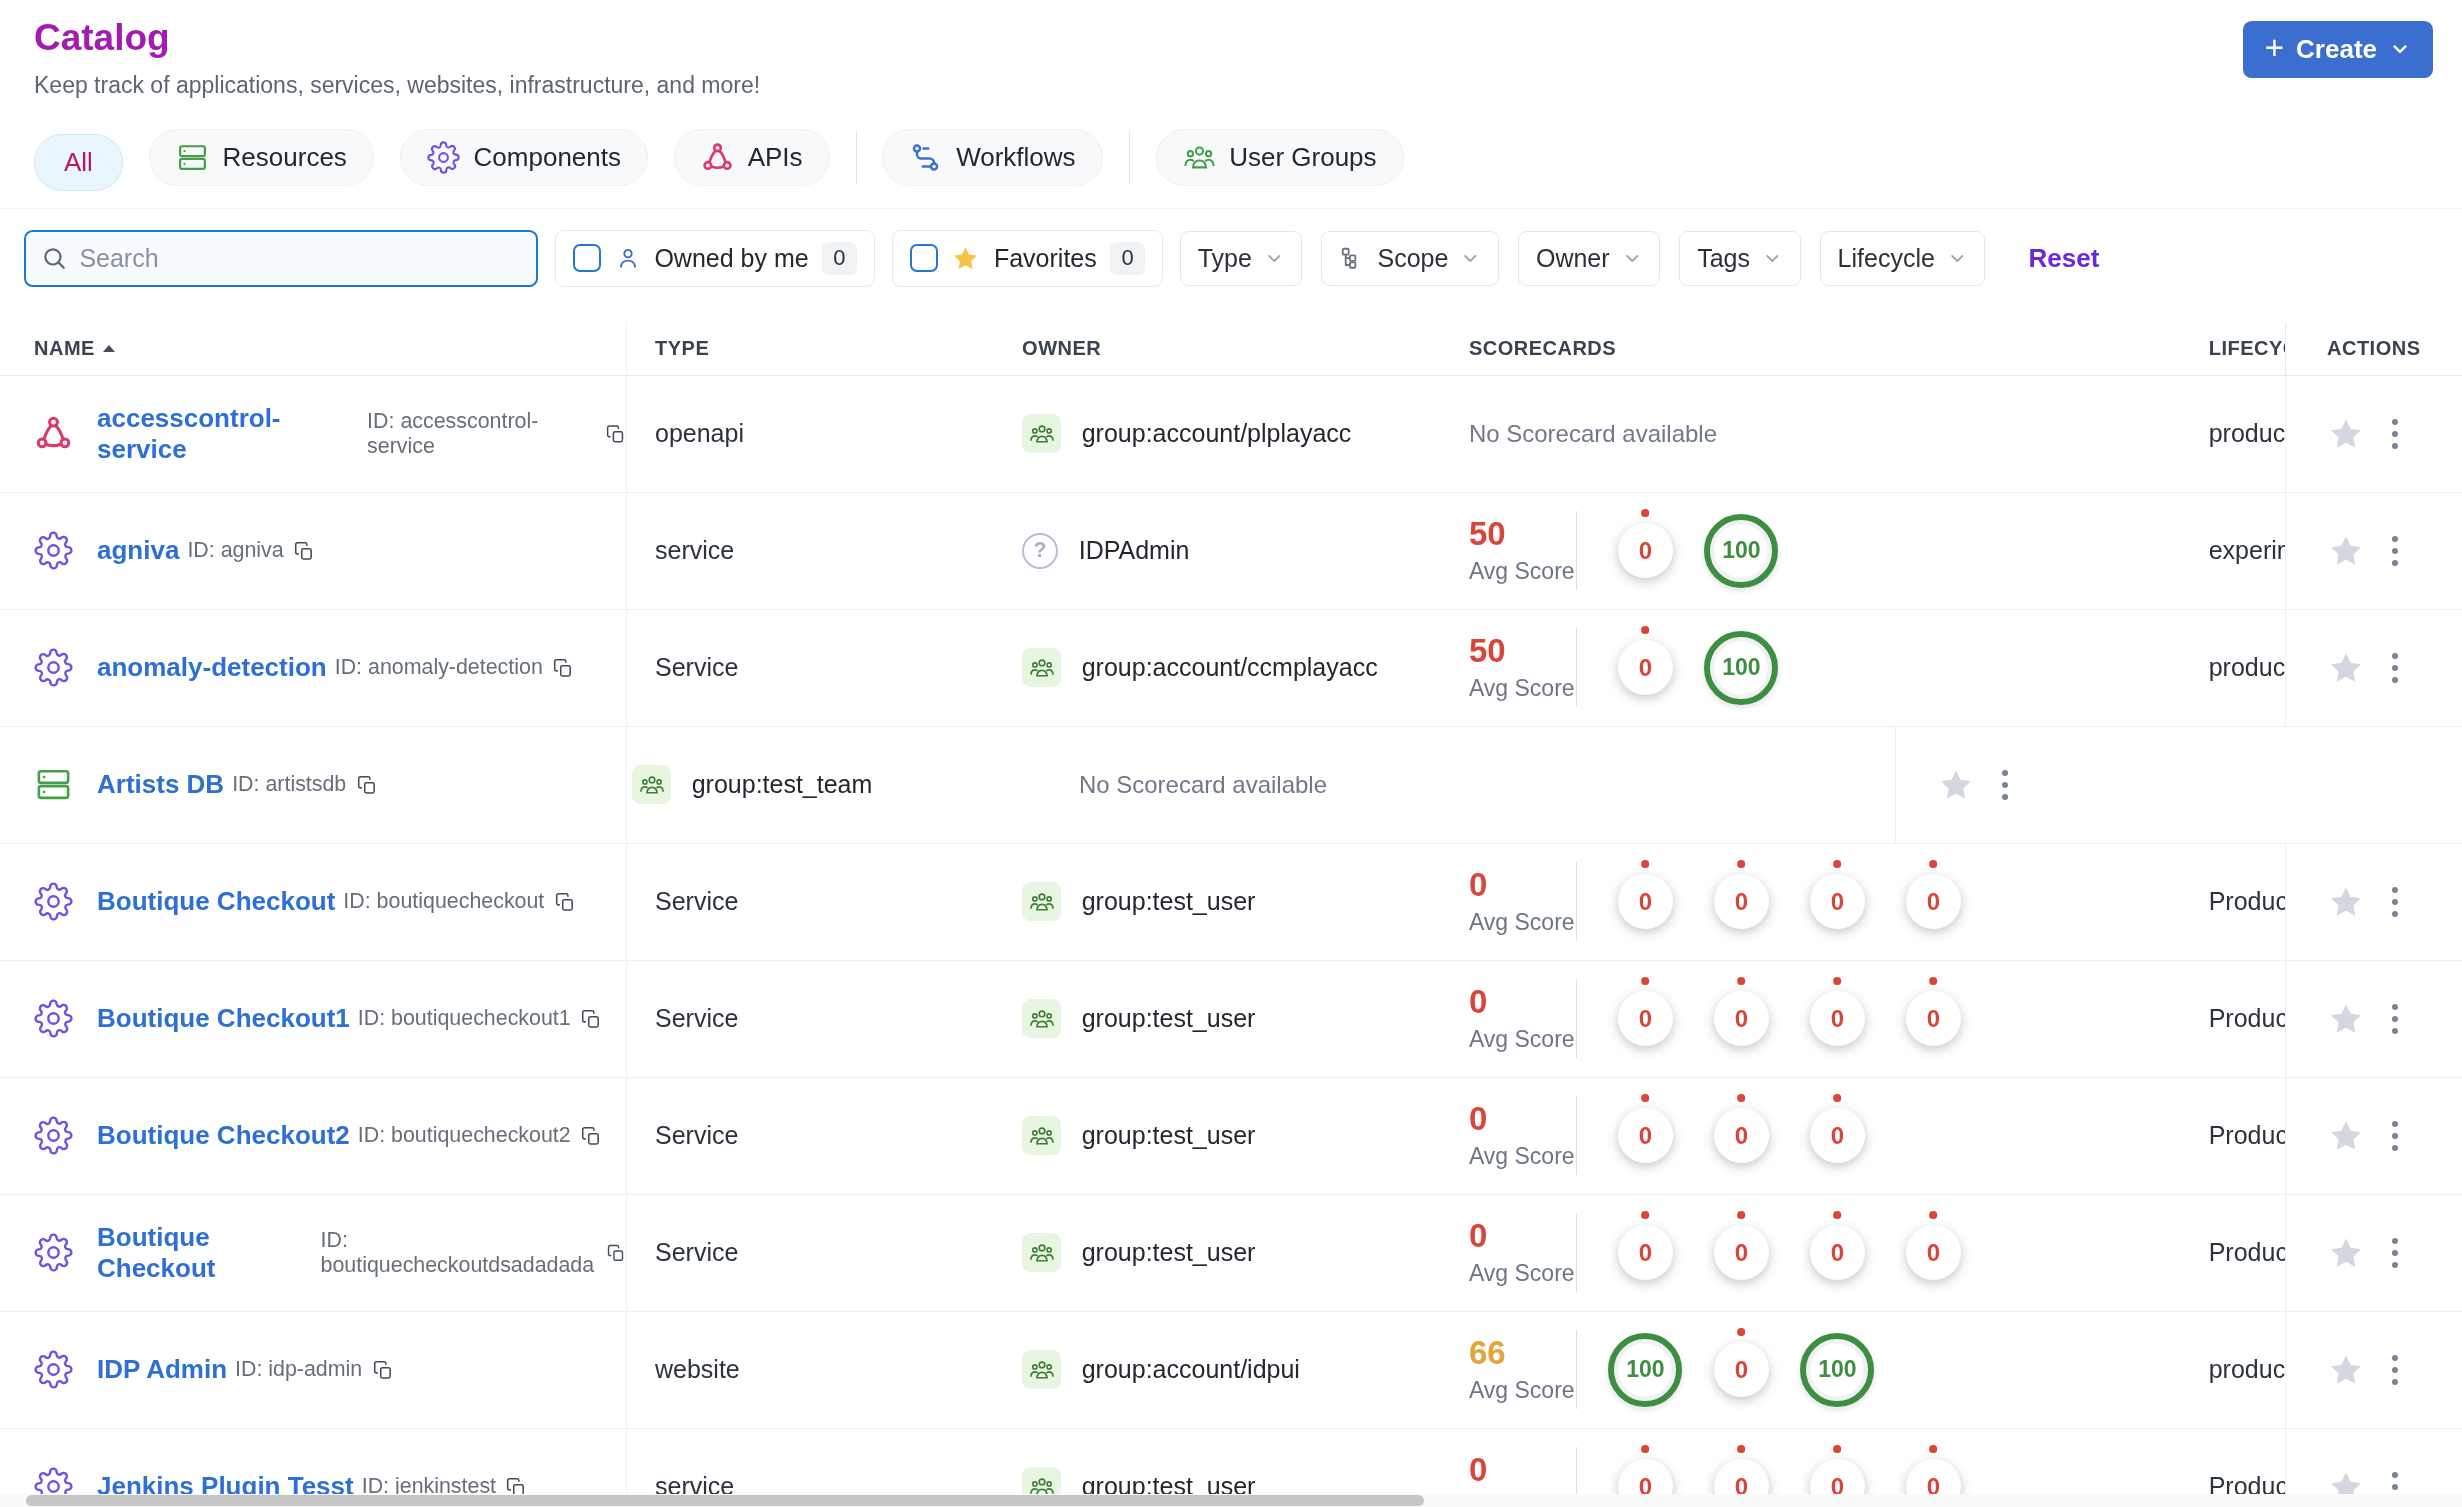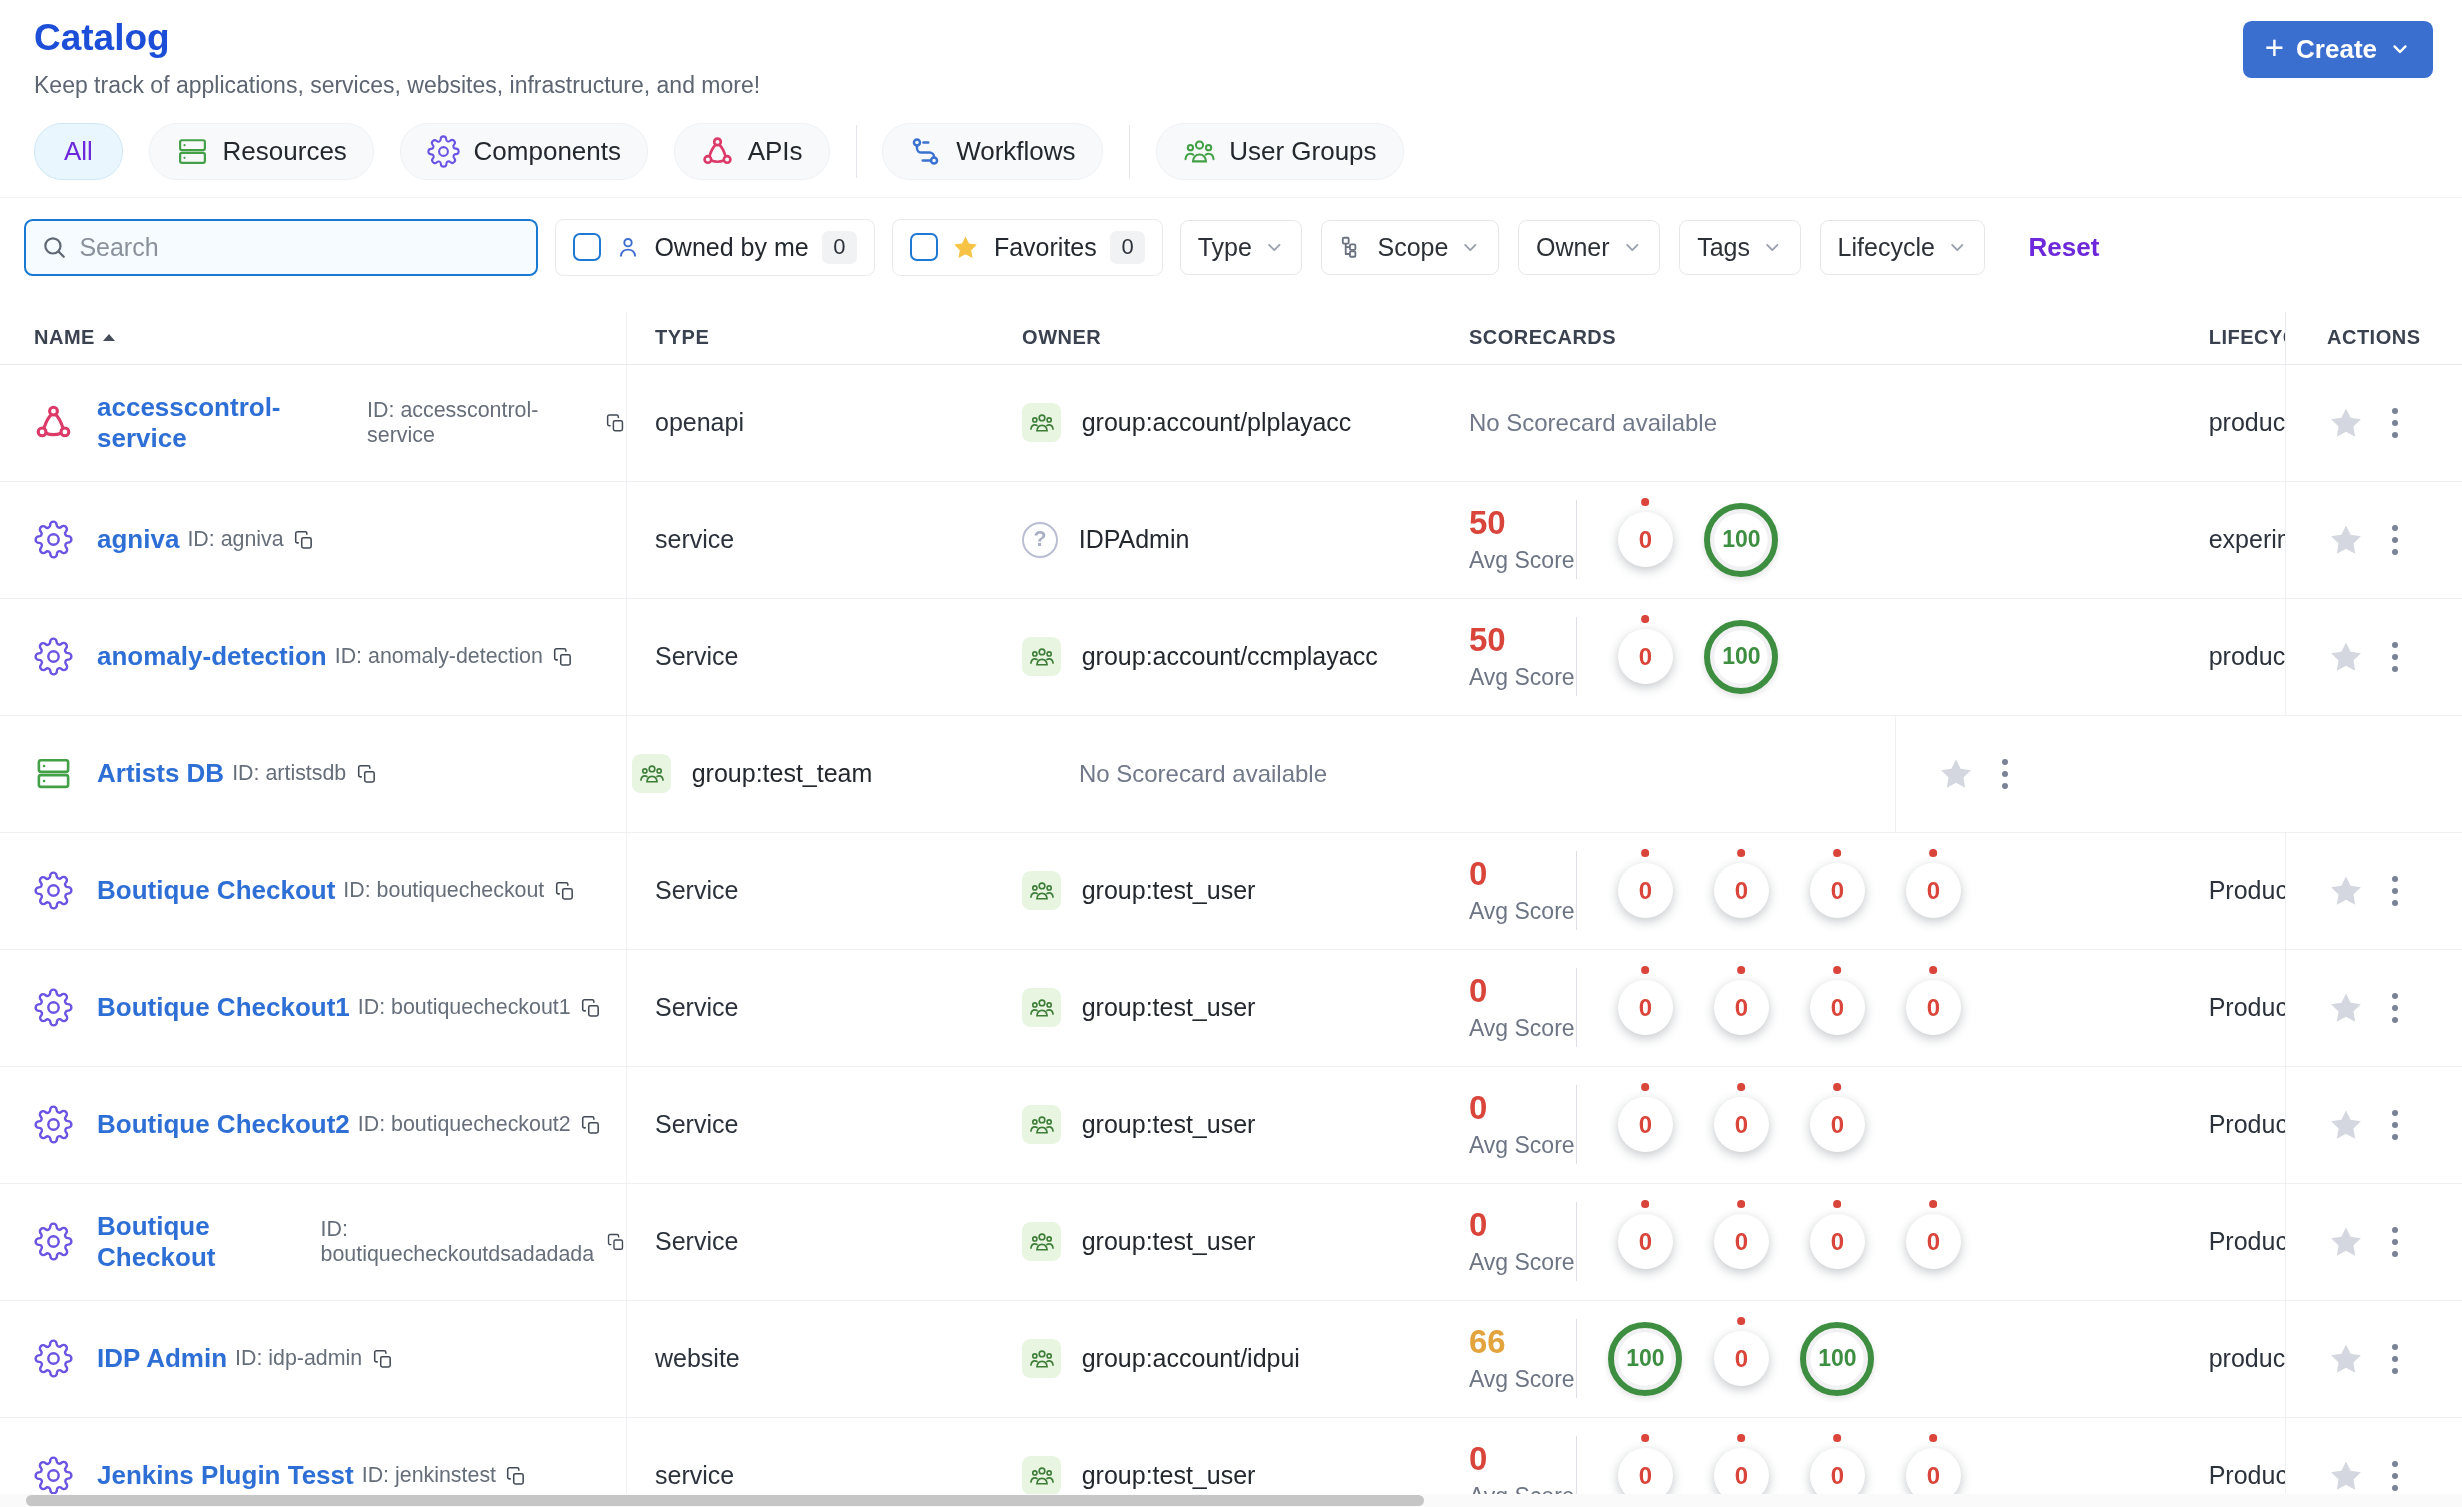--- a/index.html
+++ b/index.html
@@ -9,21 +9,21 @@
     background: #ffffff;
     color: #23272e;
     overflow: hidden;
     position: relative;
   }
   button { font: inherit; background: none; border: none; cursor: pointer; color: inherit; }
   svg { display: block; }
 
   
   .page-header { position: relative; padding: 15.4px 29px 0 34px; }
-  .page-title { font-size: 37px; font-weight: 700; color: #1d4ed8; line-height: 45px; }
+  .page-title { font-size: 37px; font-weight: 700; color: #a21caf; line-height: 45px; }
   .page-subtitle { font-size: 23px; color: #5d6572; margin-top: 12px; }
   .create-btn {
     position: absolute; top: 20.6px; right: 29px;
     height: 57px; padding: 0 22px; border-radius: 8.6px;
     background: #3a6fd0; color: #ffffff;
     display: flex; align-items: center; gap: 12px;
     font-size: 26px; font-weight: 700;
   }
   .create-plus { font-size: 33px; font-weight: 400; line-height: 1; margin-top: -2.6px; }
   .create-chevron { width: 22px; height: 22px; }
@@ -33,21 +33,21 @@
     margin-top: 24px; padding: 0 34px 17px 34px;
     display: flex; align-items: center; gap: 26px;
     border-bottom: 0.9px solid #f1f3f6;
   }
   .tab {
     height: 57px; padding: 0 26px; border-radius: 28px;
     background: #f7f9fb; border: 0.9px solid #eff1f4;
     display: flex; align-items: center; gap: 13.7px;
     font-size: 26px; color: #23272e;
   }
-  .tab-active { background: #e9f6fd; border-color: #cfe8f5; color: #6d28d9; padding: 0 29px; }
+  .tab-active { background: #e9f6fd; border-color: #cfe8f5; color: #be185d; padding: 0 29px; margin-top: 11px; }
   .tab-icon { width: 33px; height: 33px; flex: none; }
   .tab-divider { width: 0.9px; height: 53px; background: #e1e4e8; }
 
   
   .filters { margin-top: 20.6px; padding-left: 24px; display: flex; align-items: center; }
   .search-box {
     width: 514px; height: 57px; border: 2.6px solid #1878d2; border-radius: 8.6px;
     background: #f5fbff; display: flex; align-items: center; gap: 12px;
     padding: 0 15.4px; margin-right: 17px;
   }

